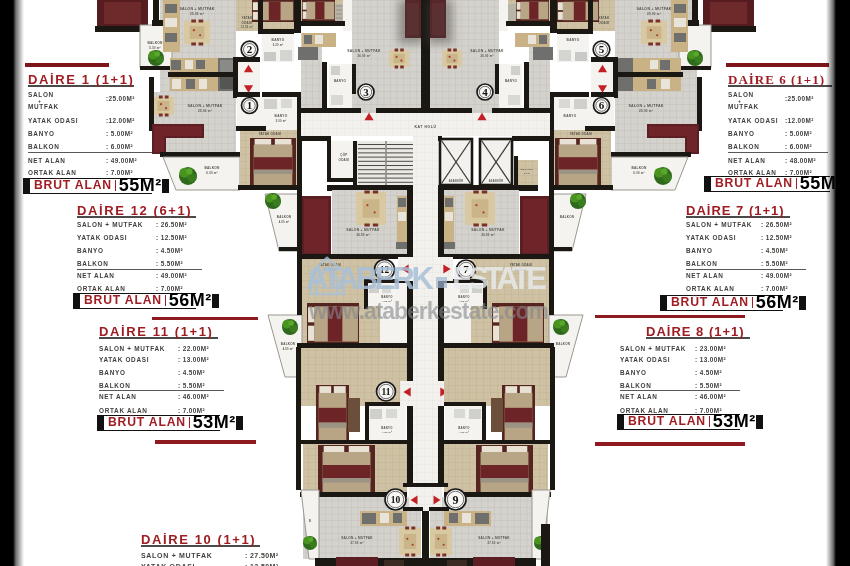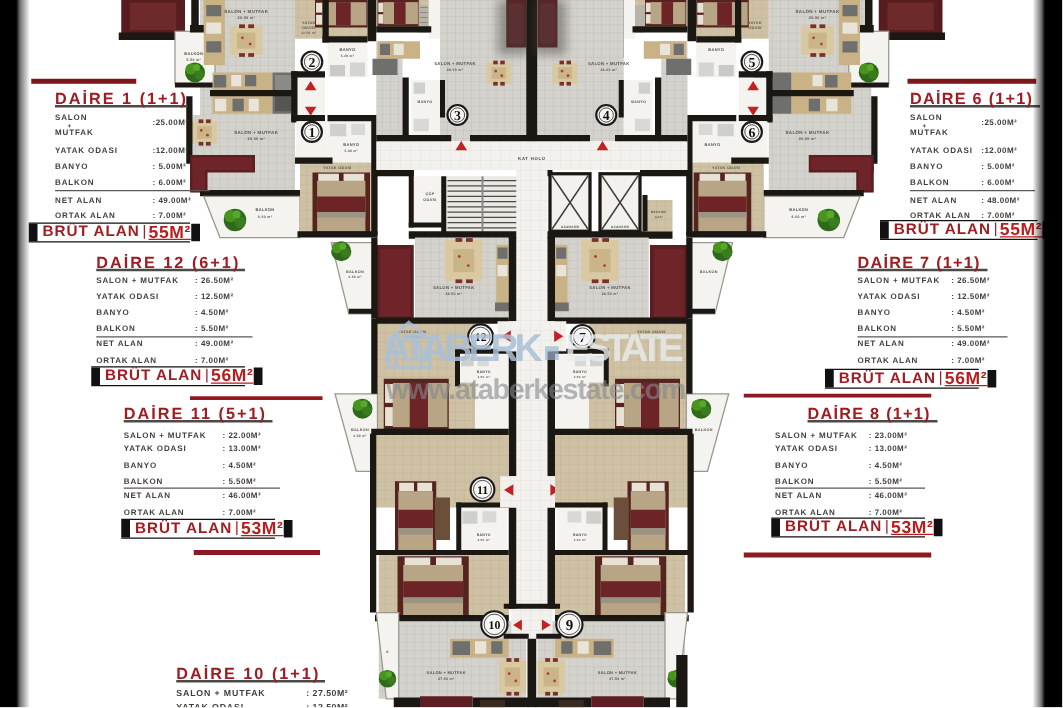--- a/index.html
+++ b/index.html
@@ -14,21 +14,21 @@
 .l{position:absolute;left:0;letter-spacing:0.7px;white-space:nowrap;font-size:inherit;}
 .v{position:absolute;letter-spacing:0.4px;white-space:nowrap;font-size:inherit;}
 .row{font-size:6.4px;}
 .ulx{position:absolute;left:0;height:1.3px;background:#5a5856;}
 .rdiv{position:absolute;background:#8e1a1f;z-index:20;}
 .brut{position:absolute;height:15.5px;background:#fff;z-index:21;display:flex;align-items:center;
   border-top:1.8px solid #111;border-bottom:1.8px solid #111;box-sizing:border-box;}
 .bcap{width:7px;align-self:stretch;background:#111;flex:0 0 auto;}
 .btxt{flex:0 0 auto;font-size:12.2px;font-weight:bold;color:#a01d23;letter-spacing:0.8px;
   padding:0 3px 0 4px;border-right:1.6px solid #a01d23;line-height:11px;}
-.bval{flex:1 1 auto;font-size:14px;font-weight:bold;color:#b91c1c;letter-spacing:0.5px;padding-left:3px;line-height:11px;text-decoration:underline;}
+.bval{flex:1 1 auto;font-size:18px;font-weight:bold;color:#000000;letter-spacing:0.5px;padding-left:3px;line-height:11px;}
 </style></head>
 <body>
 <div id="page">
 
 <svg width="850" height="566" viewBox="0 0 850 566" style="position:absolute;left:0;top:0;z-index:5;" xmlns="http://www.w3.org/2000/svg" font-family="Liberation Sans, sans-serif">
 <defs>
 <filter id="soft" x="-40%" y="-40%" width="180%" height="180%">
           <feGaussianBlur stdDeviation="4"></feGaussianBlur>
         </filter>
 <pattern id="tg" width="6.5" height="6.5" patternUnits="userSpaceOnUse">
@@ -886,21 +886,21 @@
       </g>
 
 <text x="306" y="289" font-size="31" font-weight="bold" fill="#a9c0d8" opacity="0.85" textLength="128">ATABERK</text>
 <text x="452" y="289" font-size="31" font-weight="bold" fill="#e9ecef" opacity="0.8" textLength="95">ESTATE</text>
 <rect x="436" y="277" width="11" height="11" fill="#9db6d0" opacity="0.7"></rect>
 
 <text x="309" y="319" font-size="23" font-weight="bold" fill="#84888e" opacity="0.6" textLength="240">www.ataberkestate.com</text>
 </svg>
 <div class="tbar" style="left:25px;top:63px;width:84px;"></div>
 
-<div class="db" style="left:44px;top:73px;">
+<div class="db" style="left:28px;top:73px;">
 <div class="t" style="width:106px;letter-spacing:1.6px;">DAİRE 1 (1+1)</div>
 <div class="row" style="top:18px;">
         <span class="l">SALON</span>
       </div><div class="row" style="top:24.5px;left:10px;">
         <span class="l" style="font-size:5px;">+</span>
       </div><div class="row" style="top:30px;">
         <span class="l">MUTFAK</span>
       </div>
 <div class="row" style="top:22px;font-size:6.4px;">
         <span class="l"></span>
@@ -967,21 +967,21 @@
 
 <div class="brut" style="left:73px;top:293px;width:123px;">
       <span class="bcap"></span>
       <span class="btxt">BRÜT ALAN</span>
       <span class="bval">56M²</span>
       <span class="bcap"></span>
     </div>
 <div class="rdiv" style="left:152px;top:317px;width:106px;height:2.5px;"></div>
 
 <div class="db" style="left:99px;top:325px;">
-<div class="t" style="width:119px;letter-spacing:1.6px;">DAİRE 11 (5+1)</div>
+<div class="t" style="width:119px;letter-spacing:1.6px;">DAİRE 11 (1+1)</div>
 <div class="row" style="top:19.5px;font-size:6.4px;">
         <span class="l">SALON + MUTFAK</span>
         <span class="v" style="left:79px;">: 22.00M²</span>
       </div>
 <div class="row" style="top:31px;font-size:6.4px;">
         <span class="l">YATAK ODASI</span>
         <span class="v" style="left:79px;">: 13.00M²</span>
       </div>
 <div class="row" style="top:44px;font-size:6.4px;">
         <span class="l">BANYO</span>
@@ -1017,21 +1017,21 @@
         <span class="v" style="left:104px;">: 27.50M²</span>
       </div>
 <div class="row" style="top:29.5px;font-size:7px;">
         <span class="l">YATAK ODASI</span>
         <span class="v" style="left:104px;">: 12.50M²</span>
       </div>
 </div>
 <div class="tbar" style="left:726px;top:63px;width:103px;"></div>
 
 <div class="db" style="left:728px;top:73px;">
-<div class="t" style="width:104px;letter-spacing:1.0px;">DAİRE 6 (1+1)</div>
+<div class="t" style="width:104px;letter-spacing:1.0px;font-family:Liberation Serif, serif;">DAİRE 6 (1+1)</div>
 <div class="row" style="top:18px;">
         <span class="l">SALON</span>
       </div><div class="row" style="top:24.5px;left:10px;">
         <span class="l" style="font-size:5px;">+</span>
       </div><div class="row" style="top:30px;">
         <span class="l">MUTFAK</span>
       </div>
 <div class="row" style="top:22px;font-size:6.4px;">
         <span class="l"></span>
         <span class="v" style="left:57px;">:25.00M²</span>

